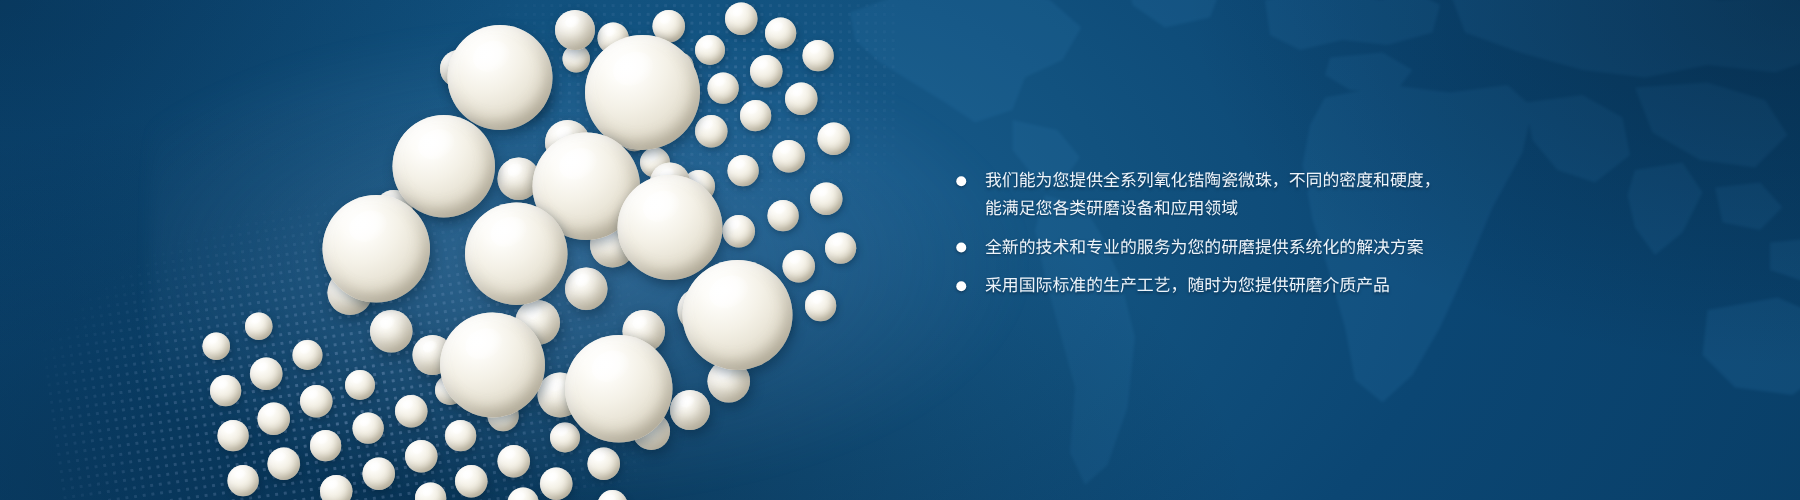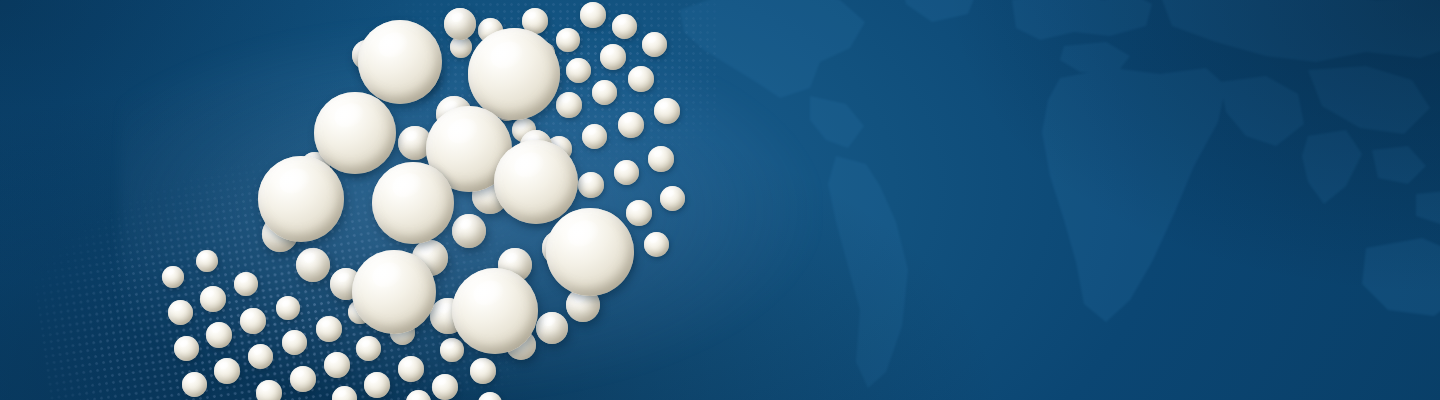--- a/index.html
+++ b/index.html
@@ -273,15 +273,30 @@
     <div class="bead" style="left:258px;top:156px;width:86px;height:86px;"></div>
     <div class="bead" style="left:372px;top:162px;width:82px;height:82px;"></div>
     <div class="bead" style="left:494px;top:140px;width:84px;height:84px;"></div>
     <div class="bead" style="left:352px;top:250px;width:84px;height:84px;"></div>
     <div class="bead" style="left:452px;top:268px;width:86px;height:86px;"></div>
     <div class="bead" style="left:546px;top:208px;width:88px;height:88px;"></div>
   </div>
 
   <div class="copy">
 
+    <ul class="points">
+      <li class="point">
+        <span class="dot"></span>
+        <span class="ln">我们能为您提供全系列氧化锆陶瓷微珠，不同的密度和硬度，</span>
+        <span class="ln">能满足您各类研磨设备和应用领域</span>
+      </li>
+      <li class="point">
+        <span class="dot"></span>
+        <span class="ln">全新的技术和专业的服务为您的研磨提供系统化的解决方案</span>
+      </li>
+      <li class="point">
+        <span class="dot"></span>
+        <span class="ln">采用国际标准的生产工艺，随时为您提供研磨介质产品</span>
+      </li>
+    </ul>
   </div>
 
 </div>
 
 </body></html>

